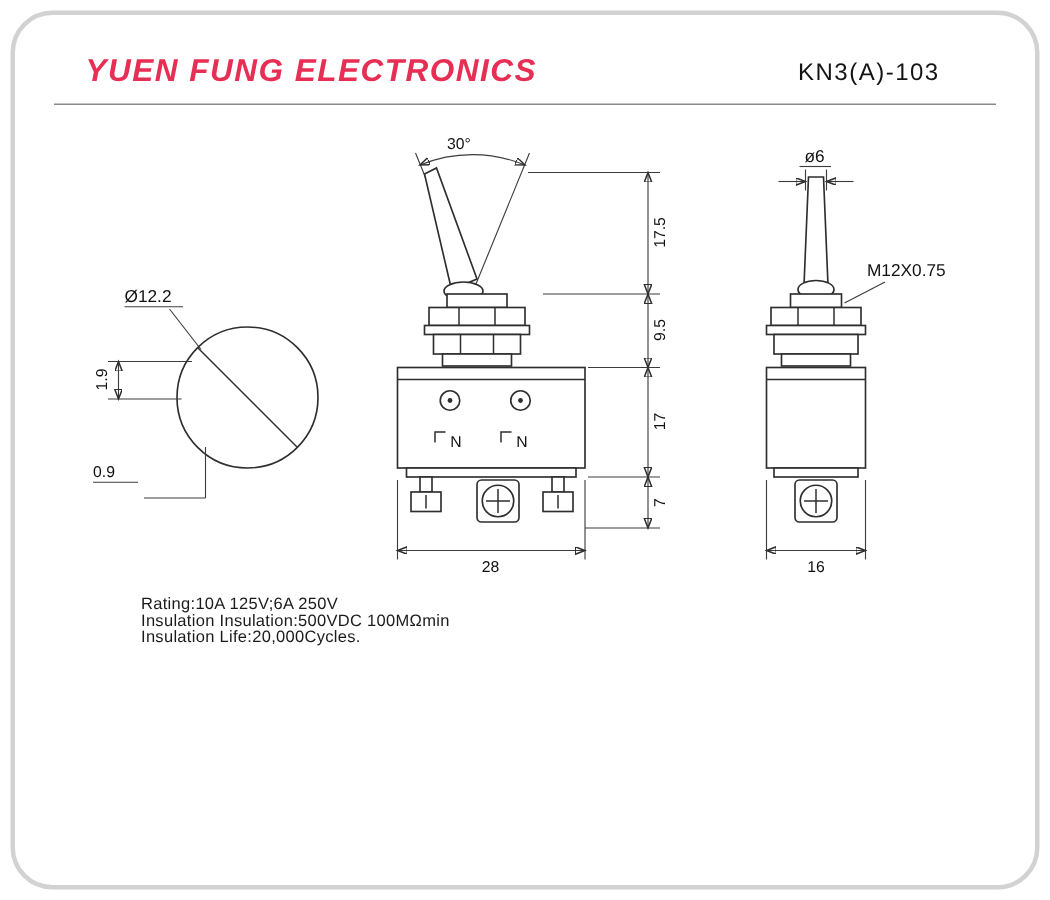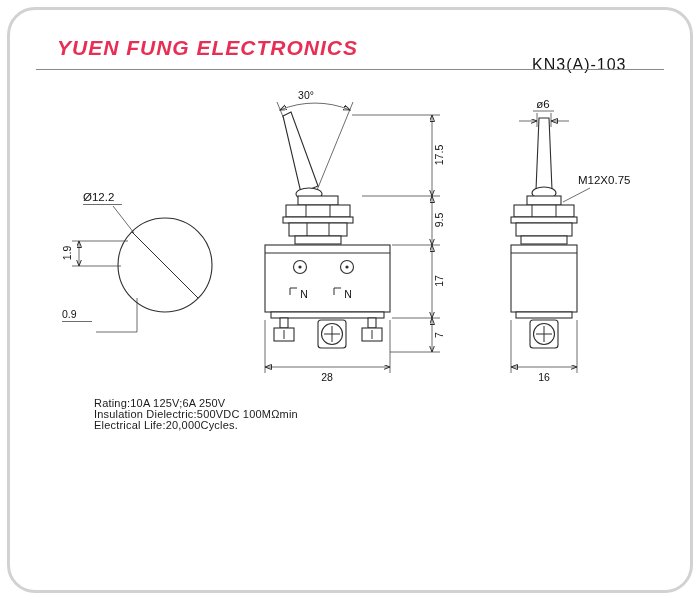--- a/index.html
+++ b/index.html
@@ -10,21 +10,21 @@
   .frame {
     position:absolute; left:7px; top:7px; right:7px; bottom:7px;
     border:3px solid #d2d2d2; border-radius:28px; pointer-events:none;
   }
   .company {
     position:absolute; left:57px; top:36px;
     font:italic 700 21px "Liberation Sans", sans-serif;
     color:#e72e54; letter-spacing:1px; white-space:nowrap;
   }
   .partno {
-    position:absolute; left:532px; top:56px;
+    position:absolute; left:532px; top:40px;
     font:16px "Liberation Sans", sans-serif; color:#141414; letter-spacing:1px;
   }
   .rule {
     position:absolute; left:36px; top:69px; width:628px; height:0;
     border-top:1.5px solid #8a8a8a;
   }
   .drawing { position:absolute; left:0; top:0; }
   .drawing line, .drawing path, .drawing polyline {
     stroke:#2e2e2e; stroke-width:1; fill:none;
   }
@@ -209,16 +209,16 @@
         <line class="thin" x1="511" y1="320" x2="511" y2="373"></line>
         <line class="thin" x1="577" y1="320" x2="577" y2="373"></line>
         <line class="thin" x1="511" y1="367" x2="577" y2="367" marker-start="url(#arr)" marker-end="url(#arr)"></line>
         <text x="544" y="381" text-anchor="middle">16</text>
       </g>
     </g>
   </svg>
 
   <div class="specs">
     <div>Rating:10A 125V;6A 250V</div>
-    <div>Insulation Dielectric:500VDC 100MΩmin</div>
-    <div>Electrical Life:20,000Cycles.</div>
+    <div>Insulation Insulation:500VDC 100MΩmin</div>
+    <div>Insulation Life:20,000Cycles.</div>
   </div>
 </div>
 
 </body></html>

